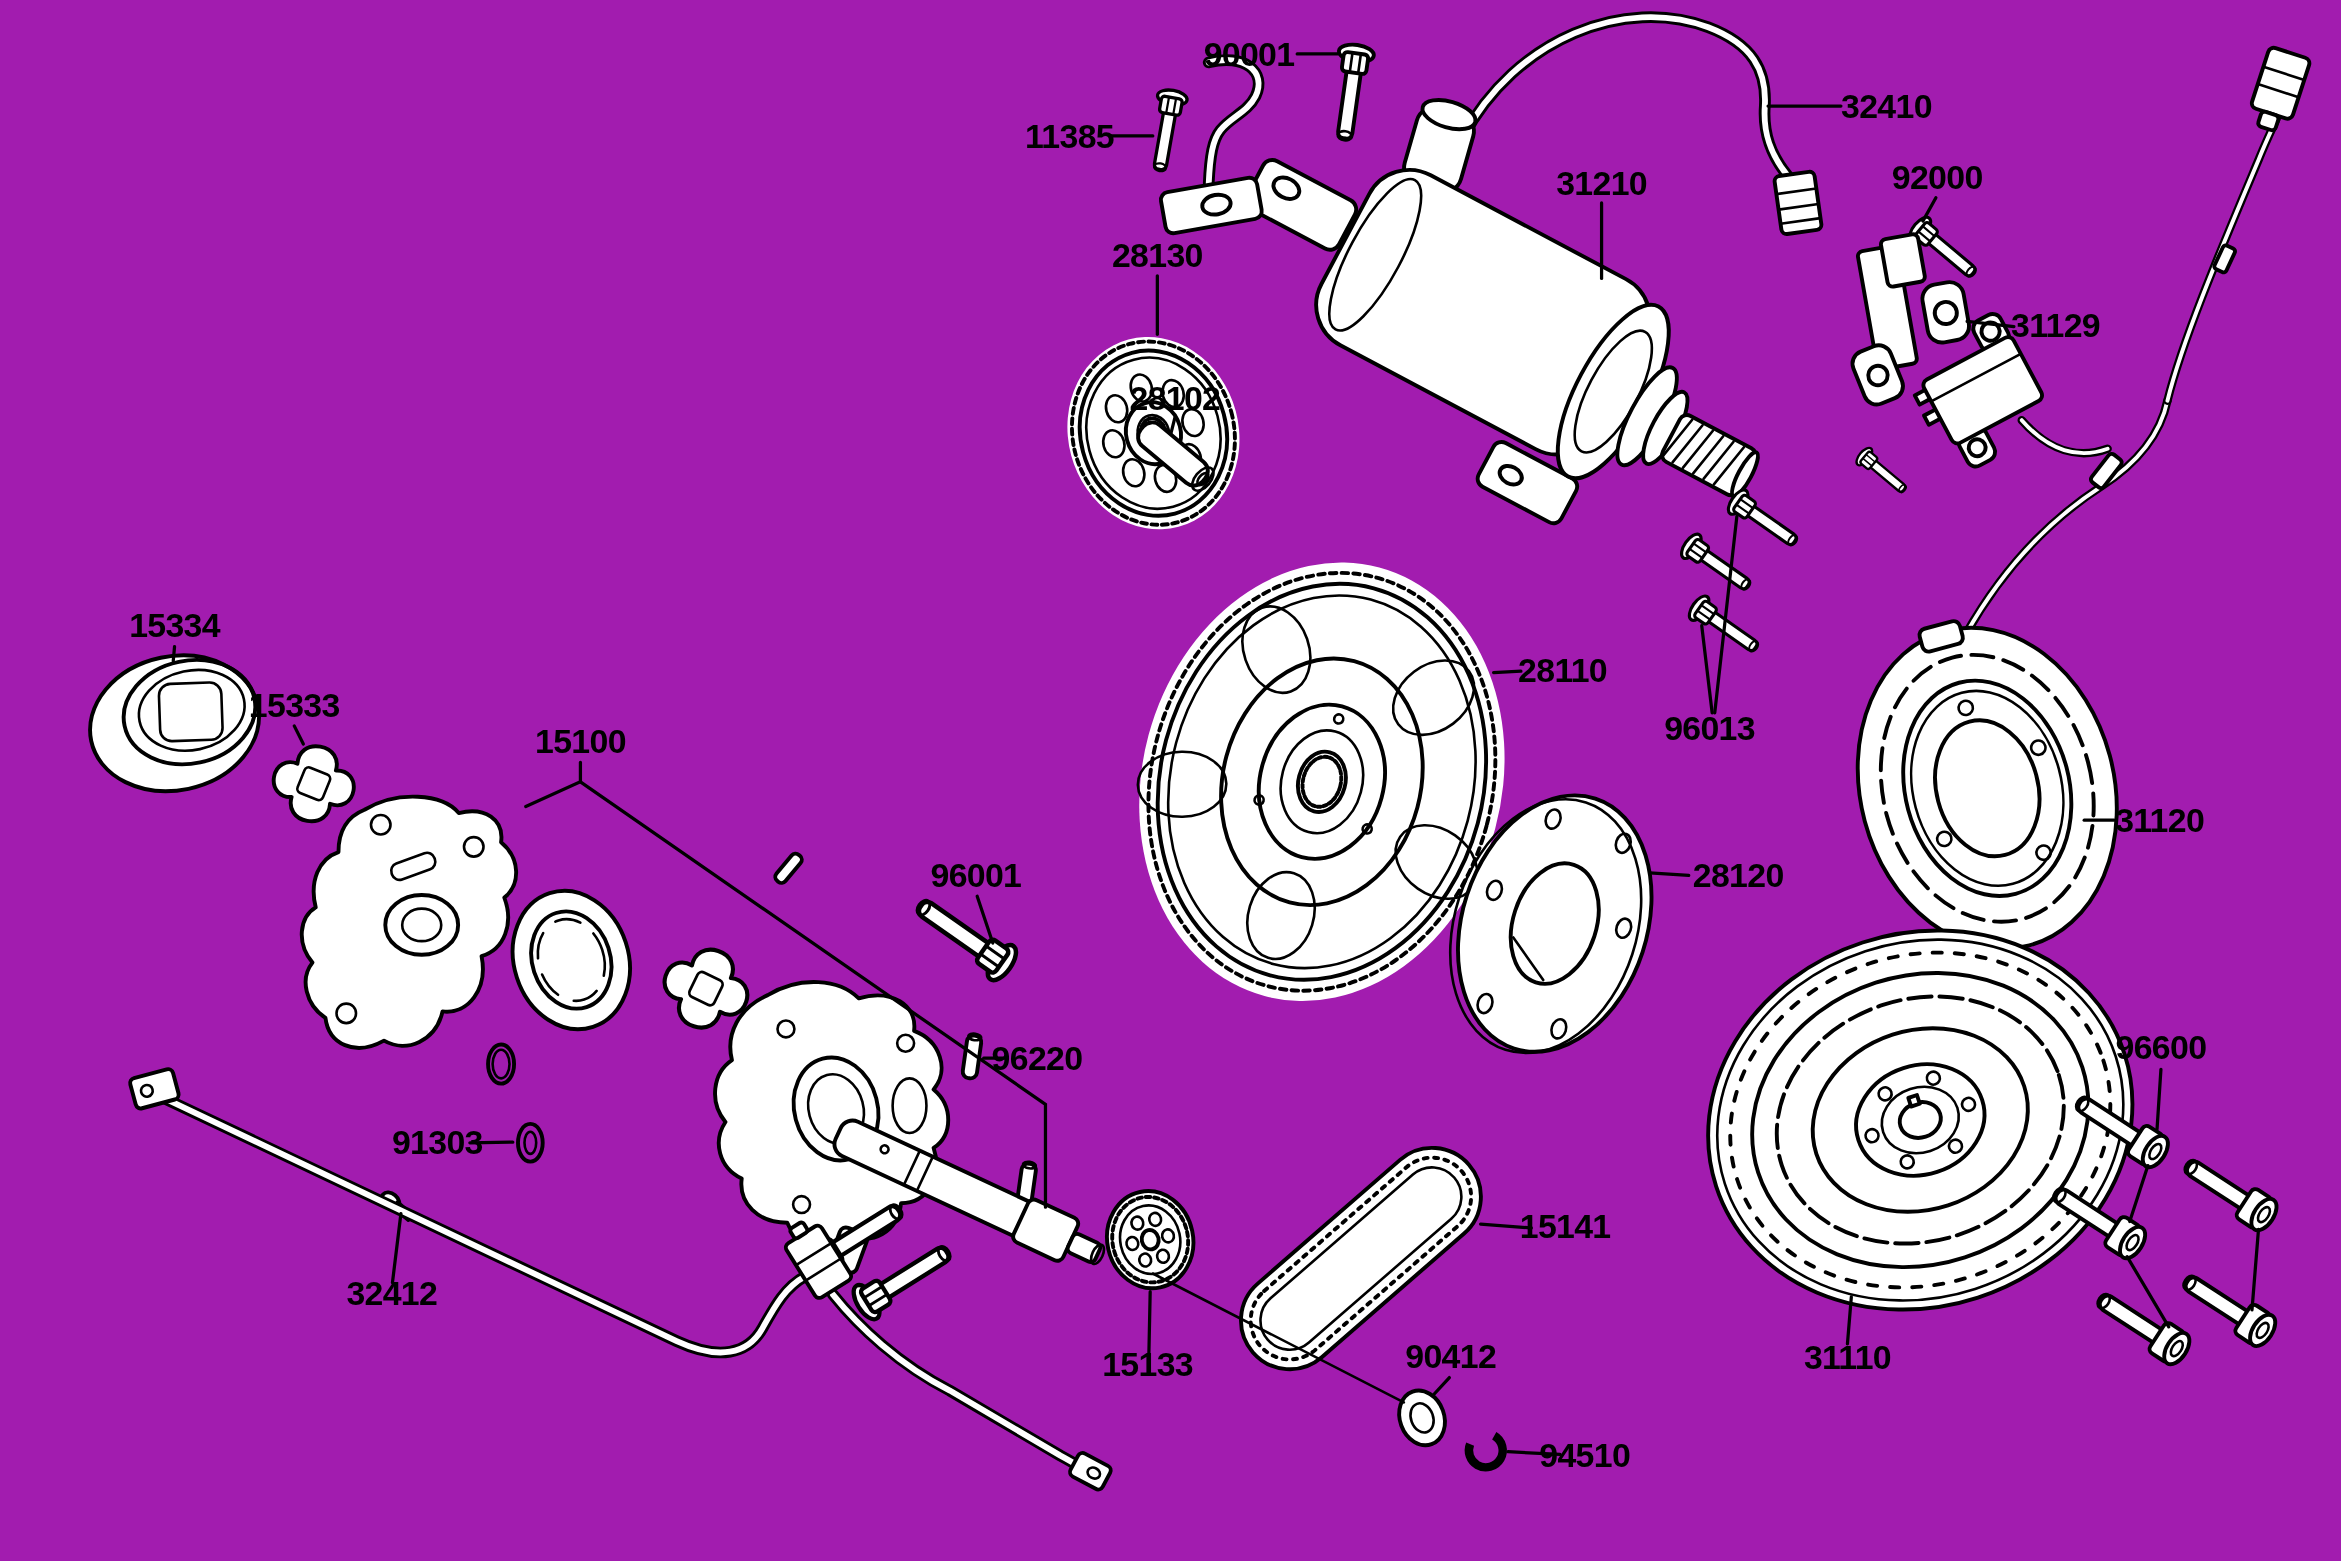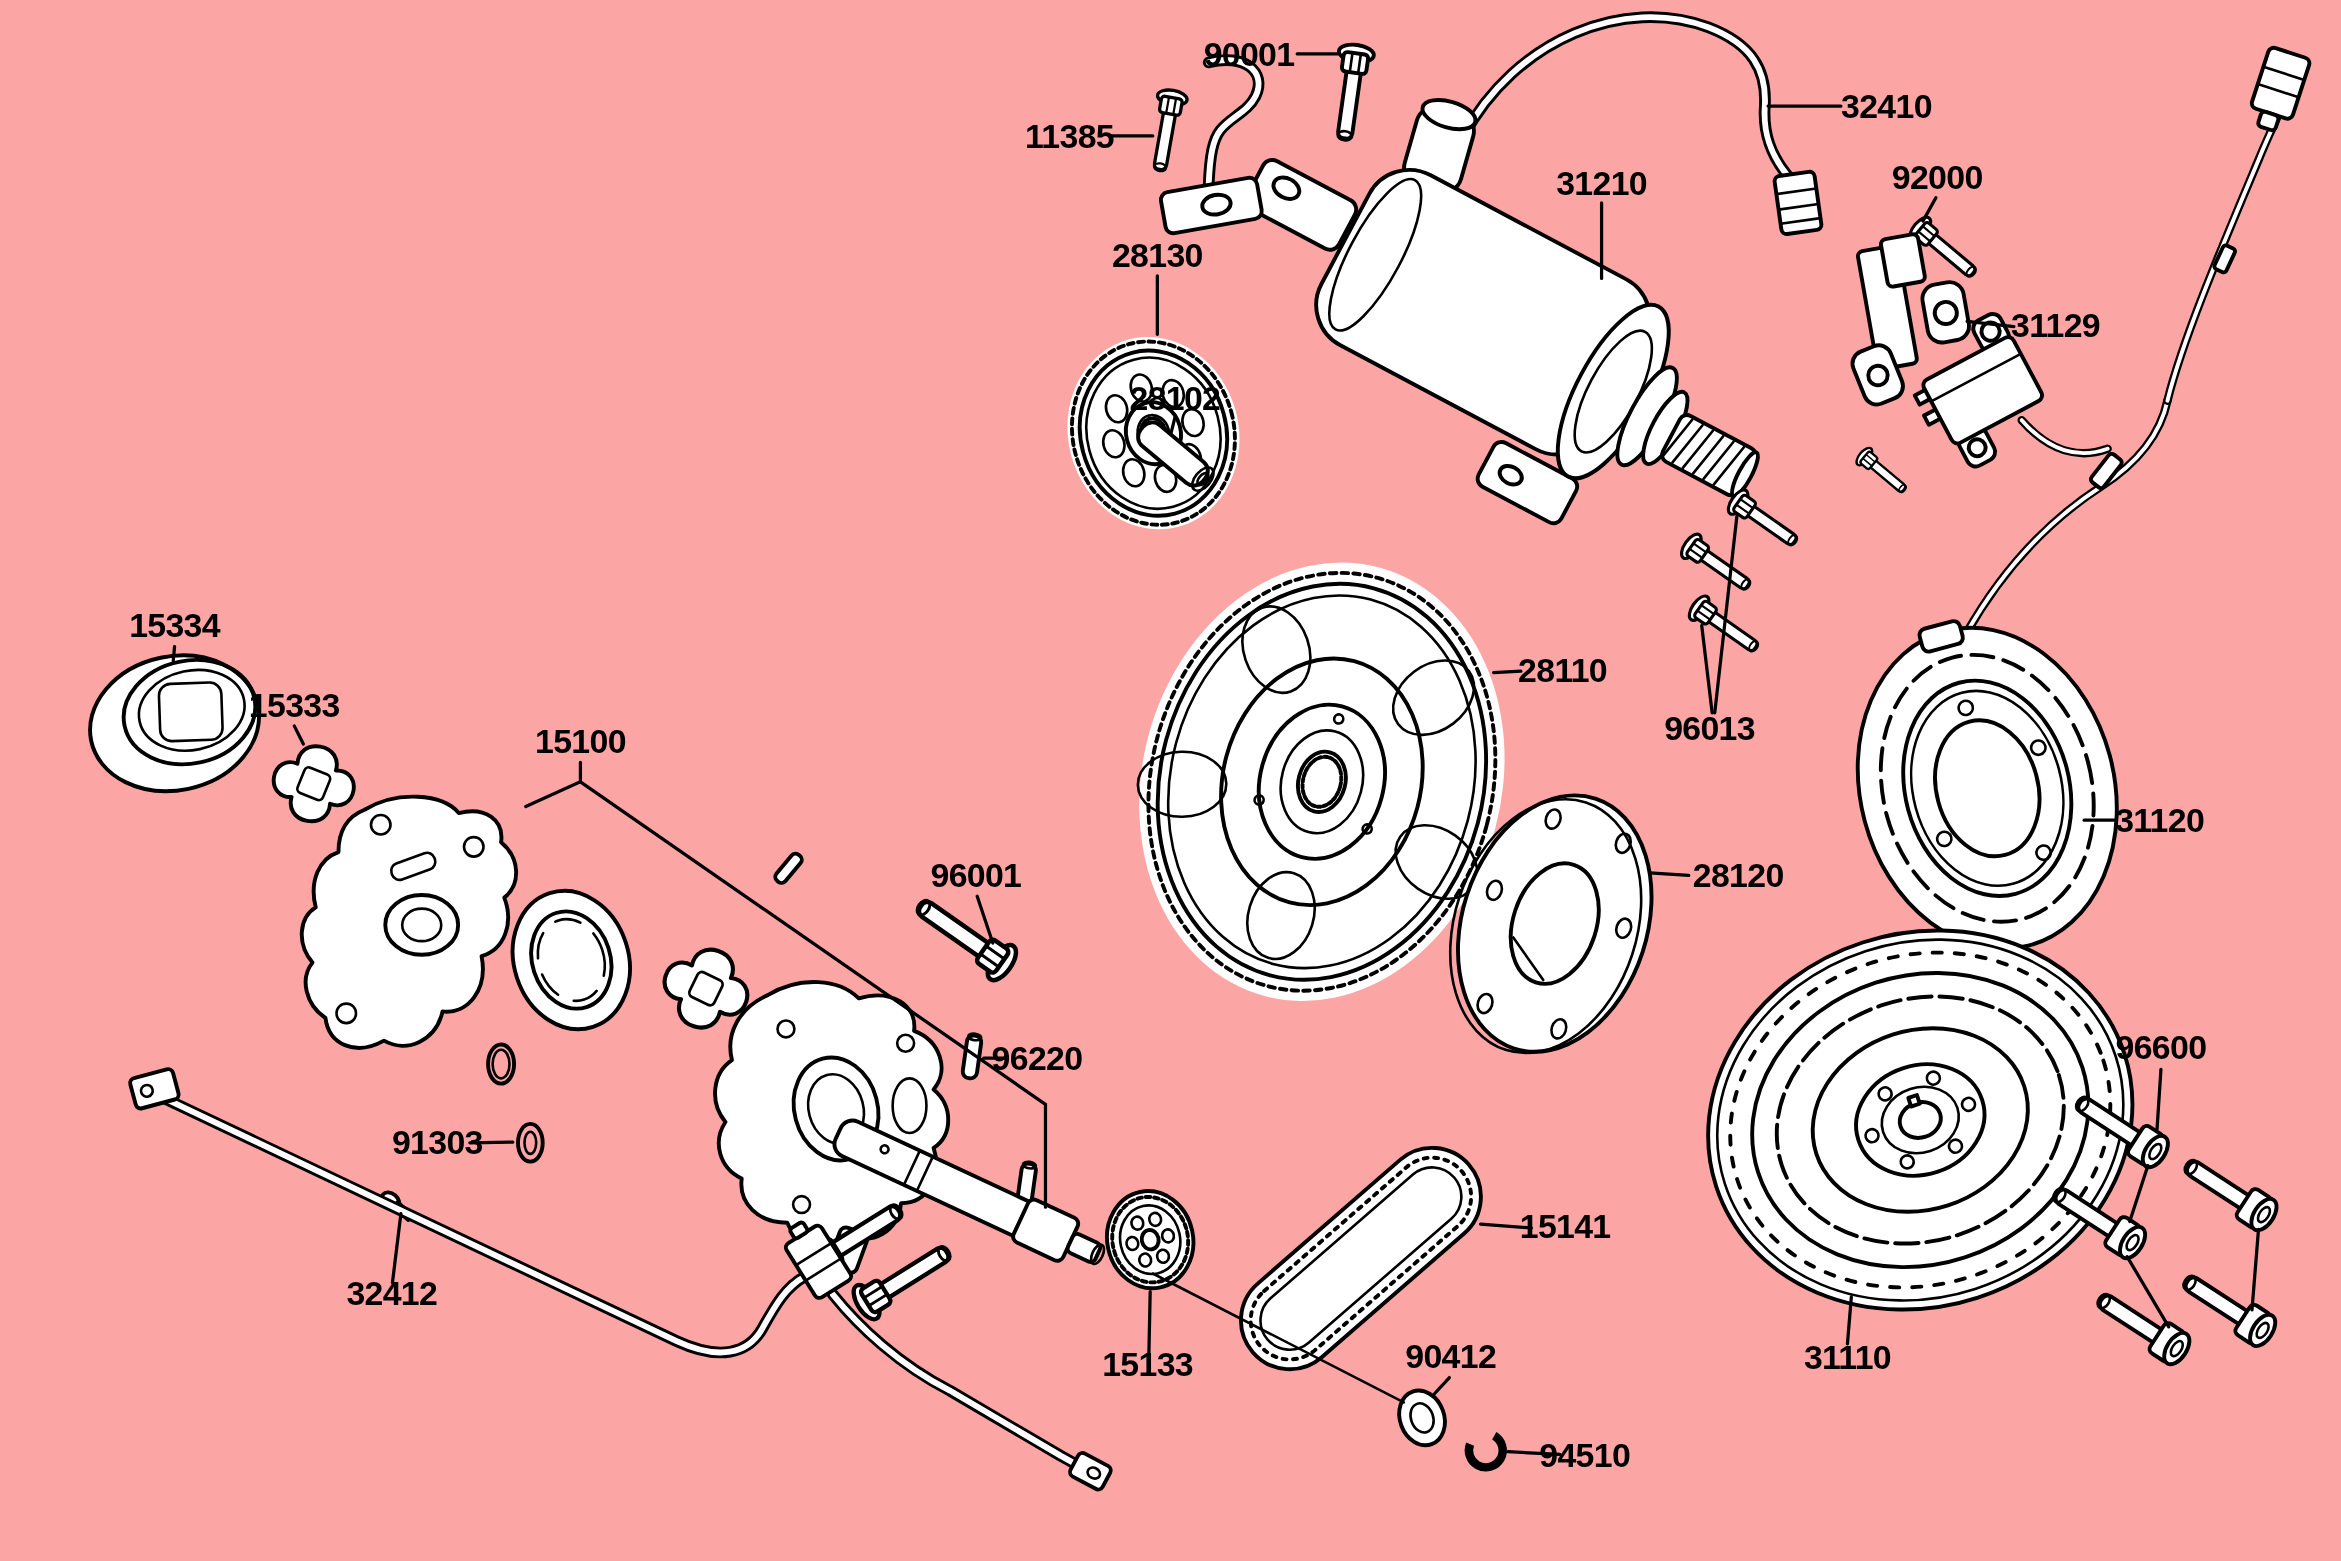--- a/index.html
+++ b/index.html
@@ -1,16 +1,16 @@
 <!DOCTYPE html>
 <html style="font-size:10.4px"><head>
 <meta charset="utf-8">
 <style>
   html,body{margin:0;padding:0;background:#fff;}
-  .page{width:2342px;height:1561px;background:#fca5a5;position:relative;}
+  .page{width:2342px;height:1561px;background:#a21caf;position:relative;}
   svg{display:block;}
   .ln{fill:none;stroke:#000;stroke-width:6;stroke-linecap:round;stroke-linejoin:round;}
   .thin{stroke-width:4;}
   .wf{fill:#fff;stroke:#000;stroke-width:6;stroke-linecap:round;stroke-linejoin:round;}
   .lead{fill:none;stroke:#000;stroke-width:5;stroke-linecap:round;}
   .tubeA{fill:none;stroke:#000;stroke-width:18;stroke-linecap:round;}
   .tubeB{fill:none;stroke:#fff;stroke-width:9;stroke-linecap:round;}
   .tubeC{fill:none;stroke:#000;stroke-width:13;stroke-linecap:round;}
   .tubeD{fill:none;stroke:#fff;stroke-width:6;stroke-linecap:round;}
   .lbl{font-family:"Liberation Sans",sans-serif;font-weight:700;font-size:52px;fill:#000;letter-spacing:-1px;}

